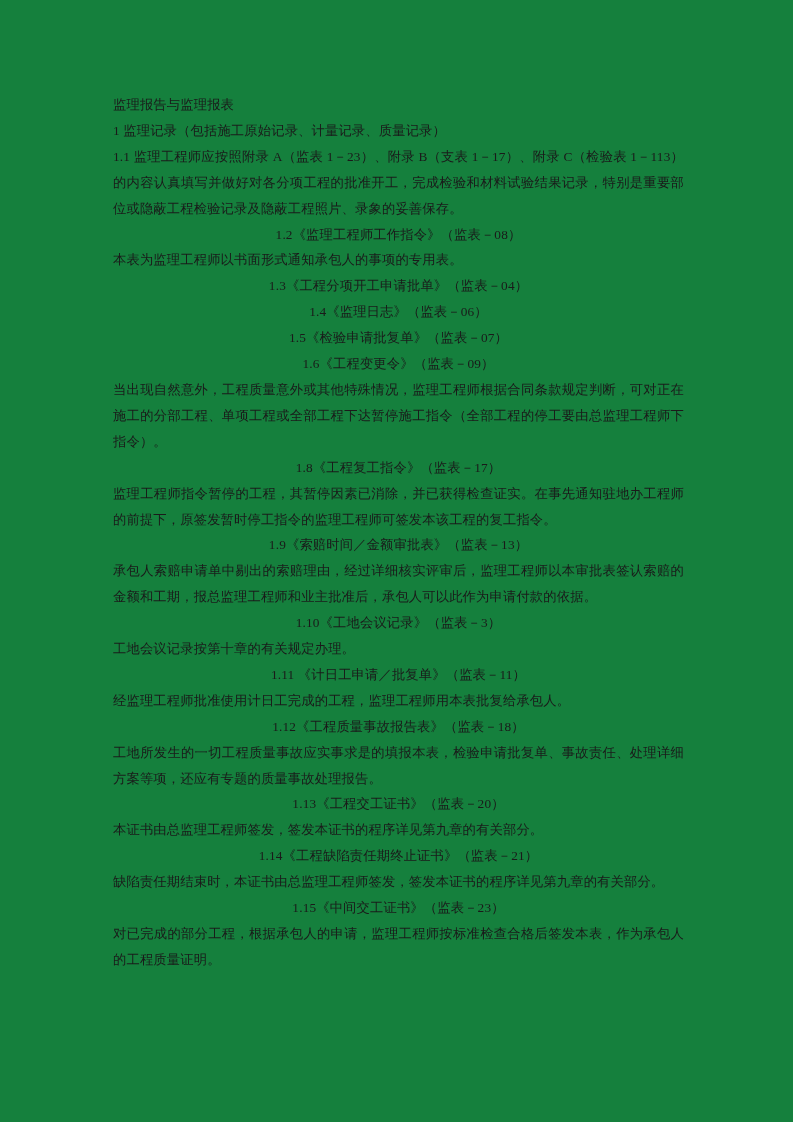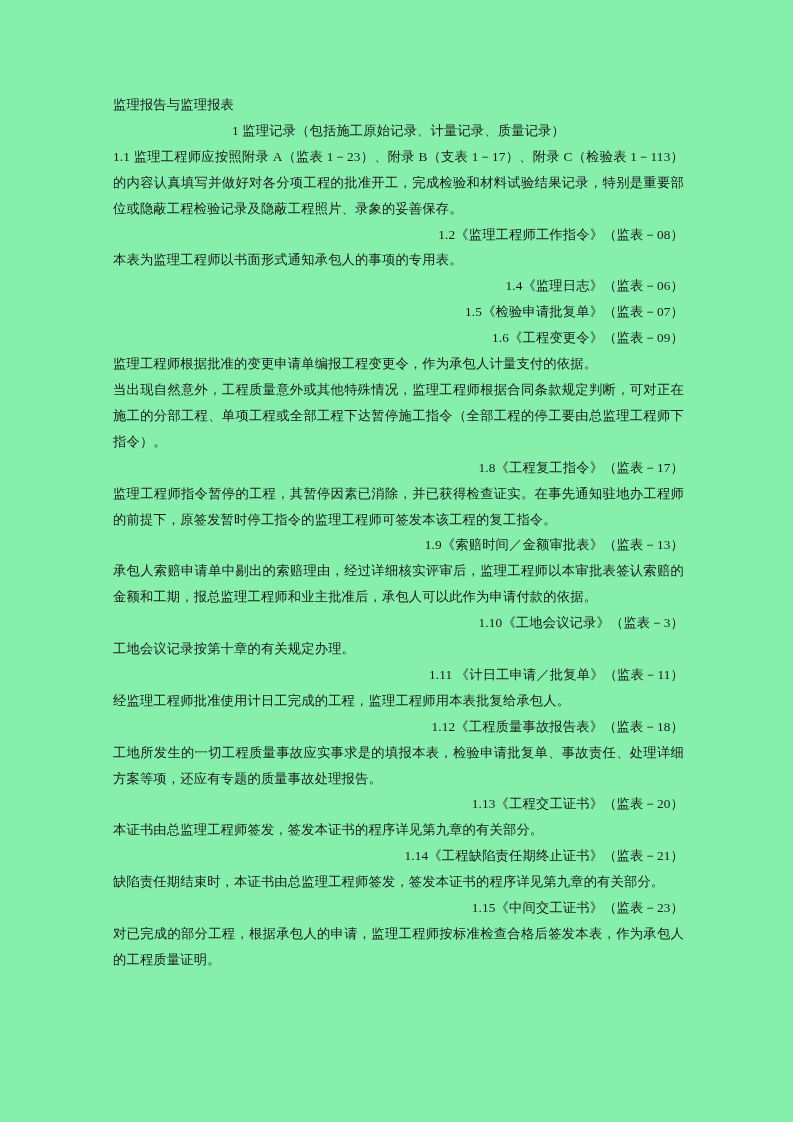--- a/index.html
+++ b/index.html
@@ -11,21 +11,21 @@
     width: 793px;
     height: 1122px;
     overflow: hidden;
     font-family: "Liberation Serif", "DejaVu Serif", serif;
     color: #000000;
   }
   .page {
     position: relative;
     width: 793px;
     height: 1122px;
-    background: #86efac;
+    background: #15803d;
     box-sizing: border-box;
   }
   .doc-body {
     position: absolute;
     left: 113px;
     top: 92px;
     width: 571px;
   }
   .para {
     font-size: 13.3px;
@@ -35,40 +35,40 @@
     text-justify: inter-ideograph;
     margin: 0;
     letter-spacing: 0.15px;
     white-space: normal;
     word-break: break-all;
   }
   .para.heading-top {
     text-align: left;
   }
   .para.item-title {
-    text-align: right;
+    text-align: center;
   }
   .para.section-head {
-    text-align: center;
+    text-align: left;
   }
 </style>
 </head>
 <body>
 
 <div class="page">
   <div class="doc-body">
       <p class="para heading-top">监理报告与监理报表</p>
       <p class="para section-head">1 监理记录（包括施工原始记录、计量记录、质量记录）</p>
       <p class="para">1.1 监理工程师应按照附录 A（监表 1－23）、附录 B（支表 1－17）、附录 C（检验表 1－113）的内容认真填写并做好对各分项工程的批准开工，完成检验和材料试验结果记录，特别是重要部位或隐蔽工程检验记录及隐蔽工程照片、录象的妥善保存。</p>
       <p class="para item-title">1.2《监理工程师工作指令》（监表－08）</p>
       <p class="para">本表为监理工程师以书面形式通知承包人的事项的专用表。</p>
+      <p class="para item-title">1.3《工程分项开工申请批单》（监表－04）</p>
       <p class="para item-title">1.4《监理日志》（监表－06）</p>
       <p class="para item-title">1.5《检验申请批复单》（监表－07）</p>
       <p class="para item-title">1.6《工程变更令》（监表－09）</p>
-      <p class="para">监理工程师根据批准的变更申请单编报工程变更令，作为承包人计量支付的依据。</p>
       <p class="para">当出现自然意外，工程质量意外或其他特殊情况，监理工程师根据合同条款规定判断，可对正在施工的分部工程、单项工程或全部工程下达暂停施工指令（全部工程的停工要由总监理工程师下指令）。</p>
       <p class="para item-title">1.8《工程复工指令》（监表－17）</p>
       <p class="para">监理工程师指令暂停的工程，其暂停因素已消除，并已获得检查证实。在事先通知驻地办工程师的前提下，原签发暂时停工指令的监理工程师可签发本该工程的复工指令。</p>
       <p class="para item-title">1.9《索赔时间／金额审批表》（监表－13）</p>
       <p class="para">承包人索赔申请单中剔出的索赔理由，经过详细核实评审后，监理工程师以本审批表签认索赔的金额和工期，报总监理工程师和业主批准后，承包人可以此作为申请付款的依据。</p>
       <p class="para item-title">1.10《工地会议记录》（监表－3）</p>
       <p class="para">工地会议记录按第十章的有关规定办理。</p>
       <p class="para item-title">1.11 《计日工申请／批复单》（监表－11）</p>
       <p class="para">经监理工程师批准使用计日工完成的工程，监理工程师用本表批复给承包人。</p>
       <p class="para item-title">1.12《工程质量事故报告表》（监表－18）</p>

